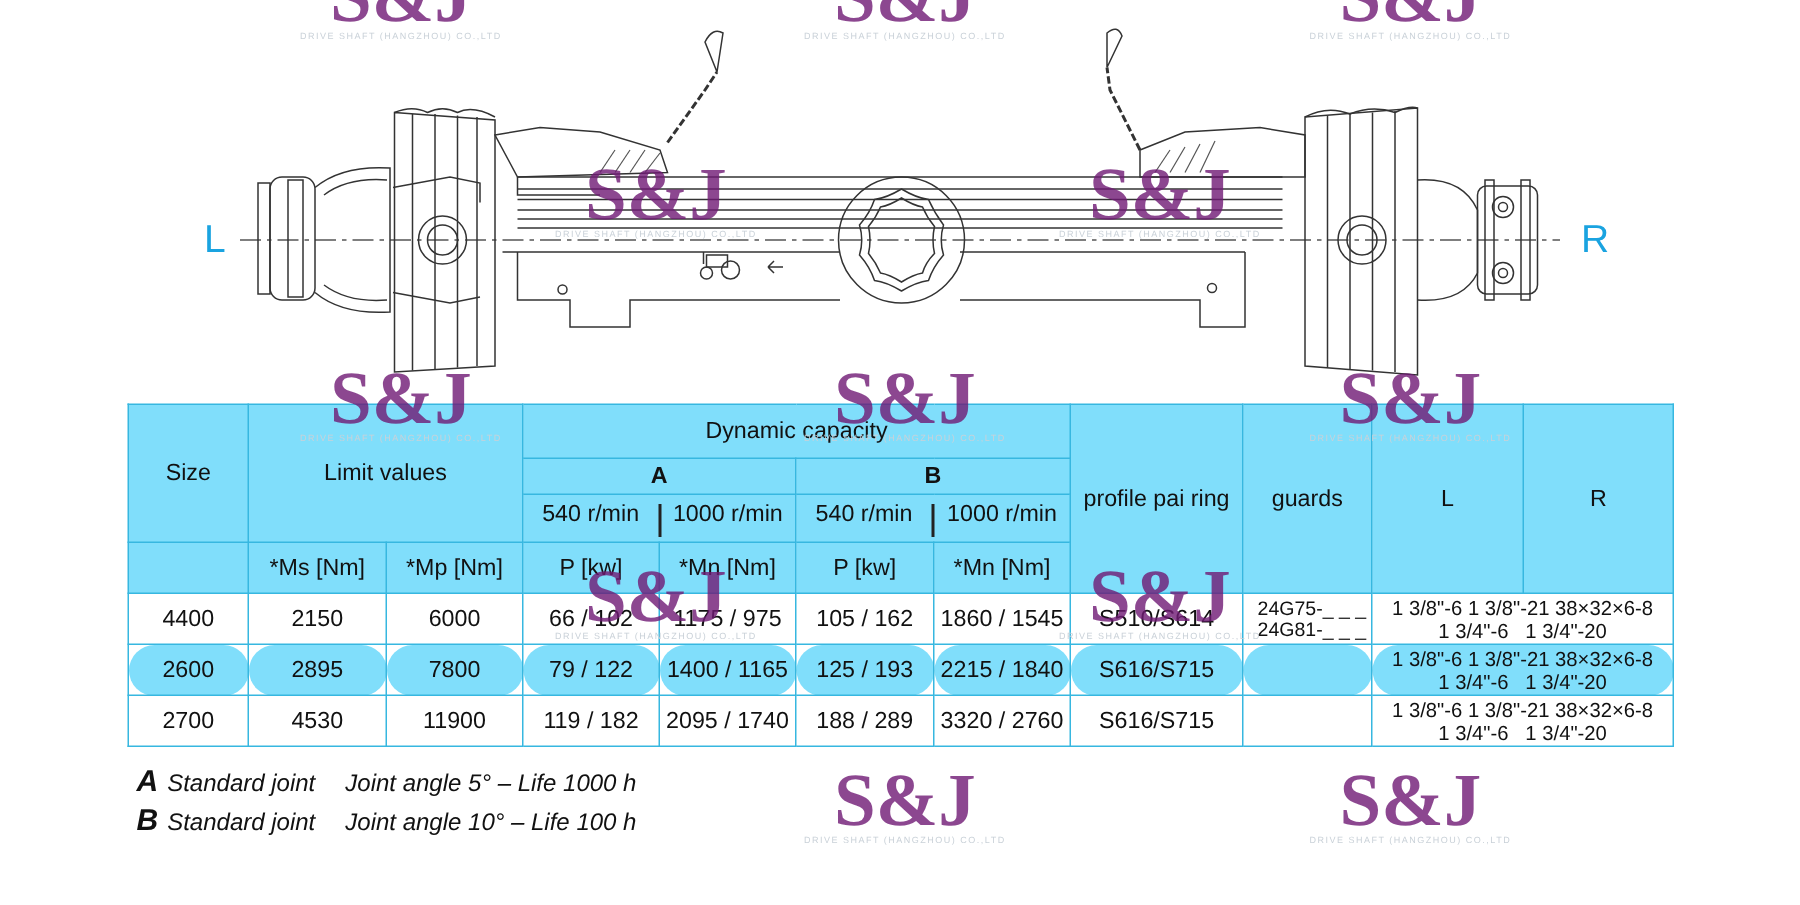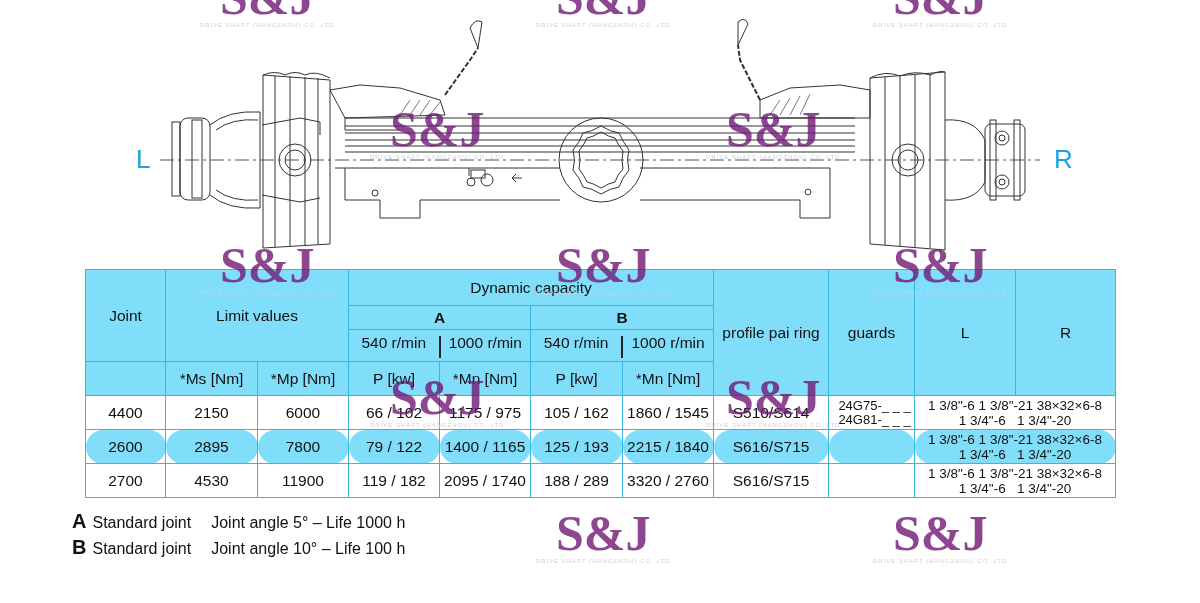--- a/index.html
+++ b/index.html
@@ -15,21 +15,21 @@
   .hdr td { background:#80defb; }
   .row-w td { background:#ffffff; }
   .row-b td { background:#80defb;border-radius:17px; }
   .big { font-weight:bold; font-size:19px; }
   .rpm { display:flex; }
   .rpm span { flex:1; }
   .rpm .sep { flex:0 0 2px; background:#222; height:22px; margin-top:2px; }
   .guard { text-align:left; font-size:13px !important; line-height:14px; padding-left:6px !important; }
   .lr { font-size:13.5px !important; line-height:15px; }
 
-  .notes { position:absolute; left:72px; top:509px; font-size:16px; line-height:24px; color:#111; }
+  .notes { position:absolute; left:91px; top:509px; font-size:16px; line-height:24px; color:#111;font-style:italic; }
   .notes .k { font-weight:bold; font-size:20px; margin-right:6px; }
   .notes .gap { display:inline-block; width:20px; }
 
   .wm { position:absolute; pointer-events:none; text-align:center; }
   .wm .logo { font-family:"Liberation Serif", serif; font-size:50px; font-weight:bold; color:#701a75; opacity:0.8; line-height:50px; }
   .wm .sub { font-size:6px; letter-spacing:1px; color:#c9d1d8; }
 </style>
 </head>
 <body>
 
@@ -133,21 +133,21 @@
       <col style="width:91px">
       <col style="width:92px">
       <col style="width:91px">
     <col style="width:115px">
       <col style="width:86px">
       <col style="width:101px">
       <col style="width:100px">
   </colgroup>
   <tbody>
       <tr class="hdr" style="height:36px">
-    <td rowspan="3">Joint</td>
+    <td rowspan="3">Size</td>
     <td colspan="2" rowspan="3">Limit values</td>
     <td colspan="4">Dynamic capacity</td>
     <td rowspan="4">profile pai ring</td>
     <td rowspan="4">guards</td>
     <td rowspan="4">L</td>
     <td rowspan="4">R</td>
   </tr>
   <tr class="hdr" style="height:24px">
     <td colspan="2" class="big">A</td>
     <td colspan="2" class="big">B</td>

